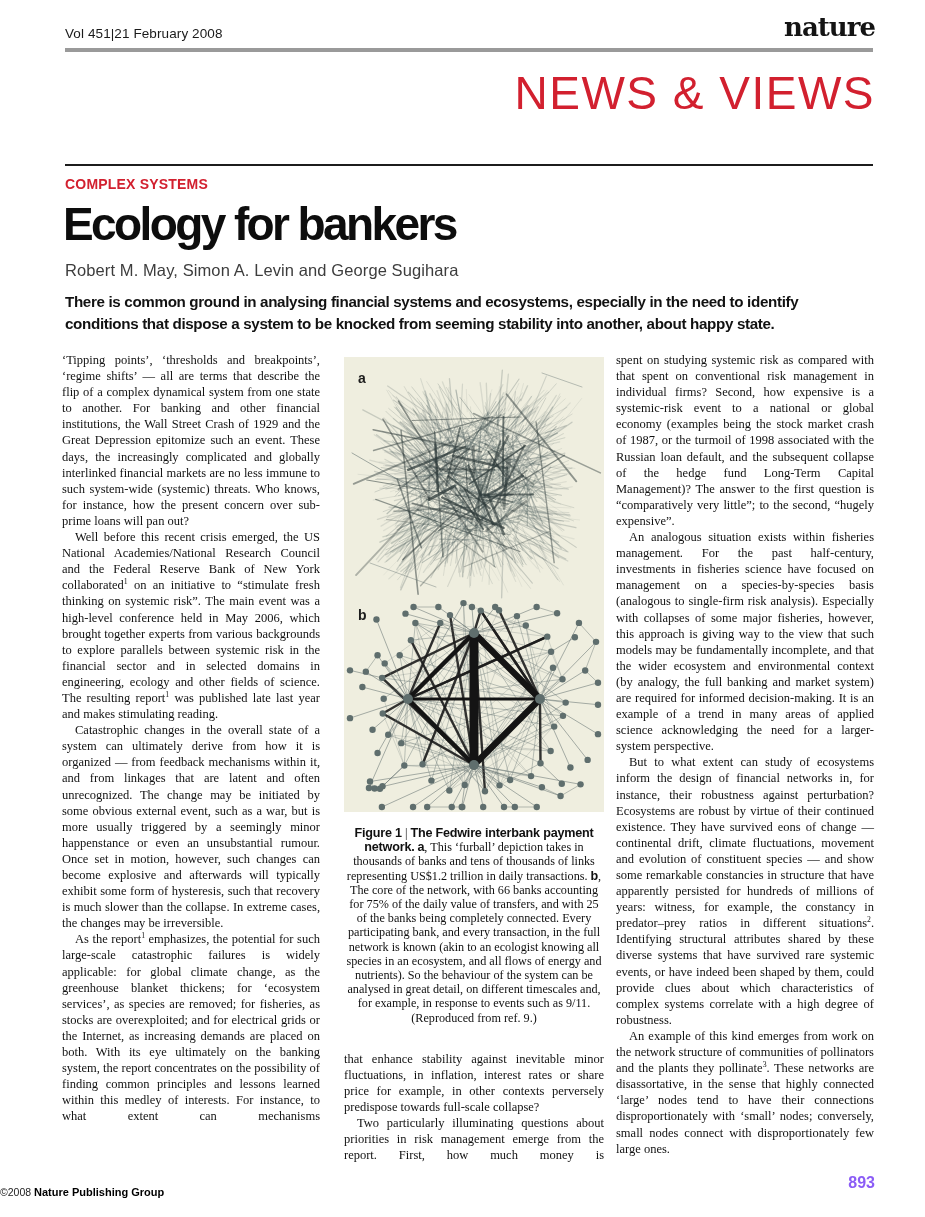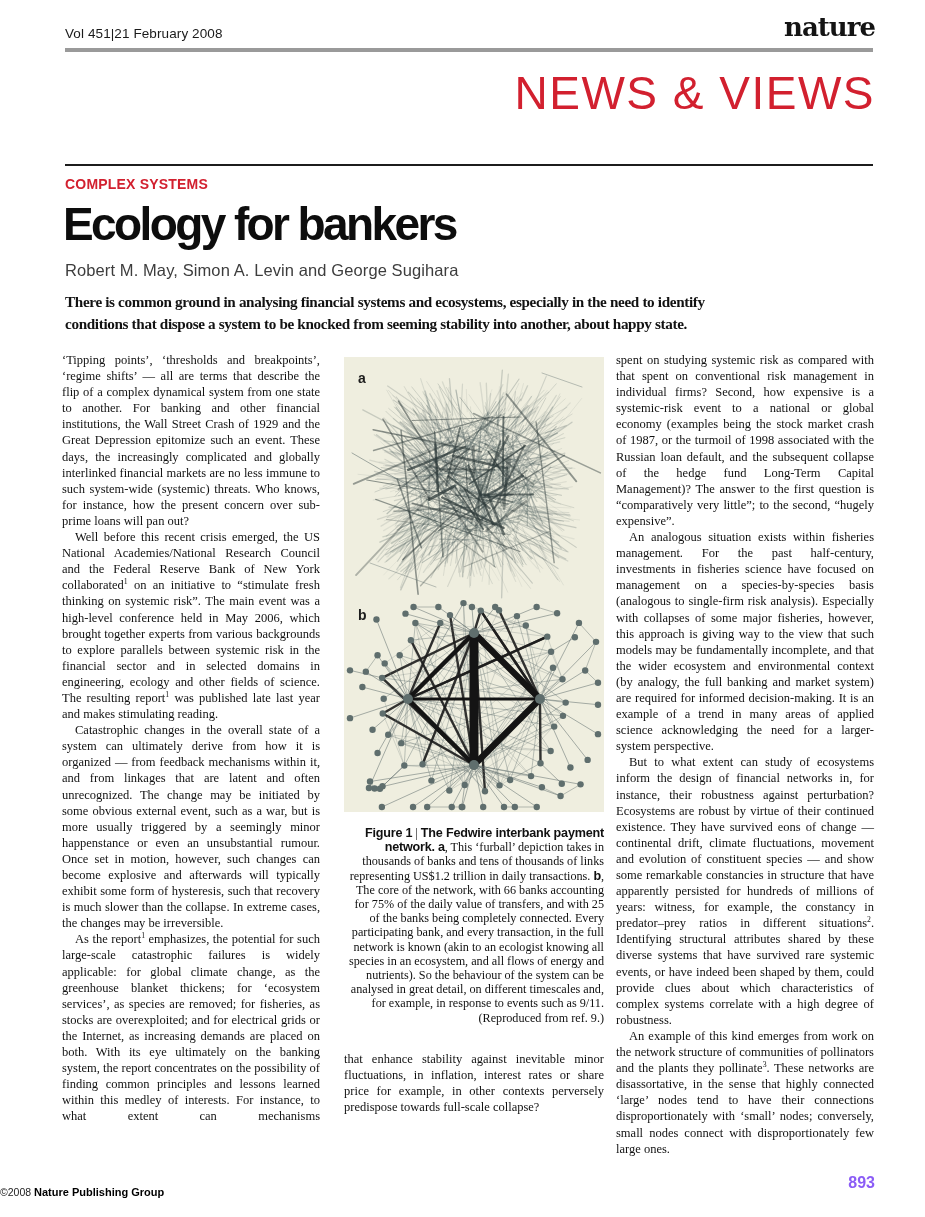--- a/index.html
+++ b/index.html
@@ -11,36 +11,36 @@
   .abs{position:absolute;}
   
   .vol{left:65px;top:26px;font-family:"Liberation Sans",sans-serif;font-size:13.5px;color:#1a1a1a;letter-spacing:.1px;}
   .brand{right:50px;top:12px;font-family:"DejaVu Serif",serif;font-weight:bold;font-size:26px;letter-spacing:-1px;color:#141414;}
   .rule-gray{left:65px;top:48px;width:808px;height:4px;background:var(--rulegray);}
   .banner{right:50px;top:66px;font-family:"Liberation Sans",sans-serif;font-weight:300;font-size:46px;letter-spacing:1.5px;color:var(--red);}
   .rule-black{left:65px;top:164px;width:808px;height:2px;background:var(--ruleblack);}
   .kicker{left:65px;top:176px;font-family:"Liberation Sans",sans-serif;font-weight:bold;font-size:14px;color:var(--red);letter-spacing:.2px;}
   .title{left:63px;top:197px;font-family:"Liberation Sans",sans-serif;font-weight:bold;font-size:46px;letter-spacing:-2.6px;color:#0d0d0d;}
   .authors{left:65px;top:261px;font-family:Liberation Sans, sans-serif;font-size:16.5px;color:#3d3d3d;letter-spacing:.1px;}
-  .standfirst{left:65px;top:291px;width:812px;font-family:Liberation Serif, serif;font-weight:bold;font-size:15.2px;line-height:22px;letter-spacing:-.35px;color:#121212;}
+  .standfirst{left:65px;top:291px;width:812px;font-family:Liberation Sans, sans-serif;font-weight:bold;font-size:15.2px;line-height:22px;letter-spacing:-.35px;color:#121212;}
   
   .col{top:352px;font-size:12.5px;line-height:16.1px;text-align:justify;hyphens:auto;-webkit-hyphens:auto;}
   #col-left{left:62px;width:258px;}
   #col-mid{left:344px;width:260px;}
   #col-right{left:616px;width:258px;}
   .bp{margin:0;}
   .bp.ind{text-indent:13px;}
   .bp.fl{text-align-last:justify;}
   sup{font-size:.62em;line-height:0;vertical-align:super;}
   
   .figbox{position:relative;width:260px;height:455px;margin-top:5px;background:var(--figbg);}
   .figlabel{position:absolute;font-family:"Liberation Sans",sans-serif;font-weight:bold;font-size:14px;color:#1c1c1c;}
   #lab-a{left:14px;top:13px;}
   #lab-b{left:14px;top:250px;}
-  .caption{margin-top:14px;margin-bottom:26px;font-size:12.2px;line-height:14.2px;text-align:right;color:#101010;text-indent:0;hyphens:none;}
+  .caption{margin-top:14px;margin-bottom:26px;font-size:12.2px;line-height:14.2px;text-align:center;color:#101010;text-indent:0;hyphens:none;}
   .caption .cb{font-family:"Liberation Sans",sans-serif;font-size:12.6px;letter-spacing:-.2px;}
   
   .footer{left:0;top:1186px;width:925px;text-align:left;font-family:"Liberation Sans",sans-serif;font-size:10.5px;color:#222;}
   .footer b{font-size:11px;color:#000;}
   .pagenum{right:50px;top:1174px;font-family:"Liberation Sans",sans-serif;font-weight:bold;font-size:16px;color:#8b5cf6;}
 </style>
 </head>
 <body style="--red: #d2202f; --rulegray: #9a9a9a; --ruleblack: #1c1c1c; --figbg: #efeedf;">
 
 <div class="abs vol">Vol 451|21 February 2008</div>
@@ -1237,20 +1237,21 @@
           <circle cx="64" cy="342" r="5" fill="#5f6e6d"></circle>
           <circle cx="196" cy="342" r="5" fill="#5f6e6d"></circle>
         </g>
       </svg>
     <div class="figlabel" id="lab-a">a</div>
     <div class="figlabel" id="lab-b">b</div>
   </div>
   <p class="bp caption"><b class="cb">Figure 1</b> | <b class="cb">The Fedwire interbank payment network.</b>  <b class="cb">a</b>, This ‘furball’ depiction takes in thousands of banks and tens of thousands of links representing US$1.2 trillion in daily transactions. <b class="cb">b</b>, The core of the network, with 66 banks accounting for 75% of the daily value of transfers, and with 25 of the banks being completely connected. Every participating bank, and every transaction, in the full network is known (akin to an ecologist knowing all species in an ecosystem, and all flows of energy and nutrients). So the behaviour of the system can be analysed in great detail, on different timescales and, for example, in response to events such as 9/11. (Reproduced from ref. 9.)</p>
   <div>
       <p class="bp">that enhance stability against inevitable minor fluctuations, in inflation, interest rates or share price for example, in other contexts perversely predispose towards full-scale collapse?</p>
+      <p class="bp ind fl">Two particularly illuminating questions about priorities in risk management emerge from the report. First, how much money is</p>
     </div>
 </div>
 
 <div class="abs col" id="col-right">
     <p class="bp">spent on studying systemic risk as compared with that spent on conventional risk management in individual firms? Second, how expensive is a systemic-risk event to a national or global economy (examples being the stock market crash of 1987, or the turmoil of 1998 associated with the Russian loan default, and the subsequent collapse of the hedge fund Long-Term Capital Management)? The answer to the first question is “comparatively very little”; to the second, “hugely expensive”.</p>
     <p class="bp ind">An analogous situation exists within fisheries management. For the past half-century, investments in fisheries science have focused on management on a species-by-species basis (analogous to single-firm risk analysis). Especially with collapses of some major fisheries, however, this approach is giving way to the view that such models may be fundamentally incomplete, and that the wider ecosystem and environmental context (by analogy, the full banking and market system) are required for informed decision-making. It is an example of a trend in many areas of applied science acknowledging the need for a larger-system perspective.</p>
     <p class="bp ind">But to what extent can study of ecosystems inform the design of financial networks in, for instance, their robustness against perturbation? Ecosystems are robust by virtue of their continued existence. They have survived eons of change — continental drift, climate fluctuations, movement and evolution of constituent species — and show some remarkable constancies in structure that have apparently persisted for hundreds of millions of years: witness, for example, the constancy in predator–prey ratios in different situations<sup>2</sup>. Identifying structural attributes shared by these diverse systems that have survived rare systemic events, or have indeed been shaped by them, could provide clues about which characteristics of complex systems correlate with a high degree of robustness.</p>
     <p class="bp ind">An example of this kind emerges from work on the network structure of communities of pollinators and the plants they pollinate<sup>3</sup>. These networks are disassortative, in the sense that highly connected ‘large’ nodes tend to have their connections disproportionately with ‘small’ nodes; conversely, small nodes connect with disproportionately few large ones.</p>
   </div>
 

